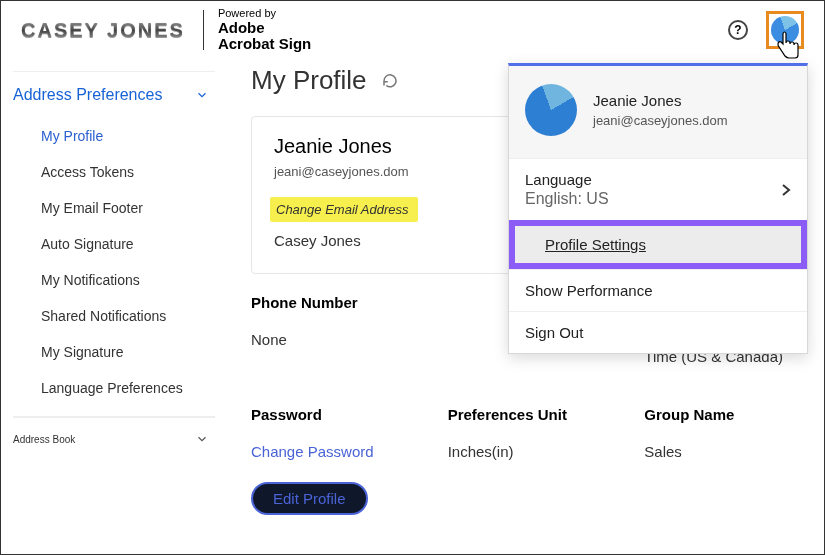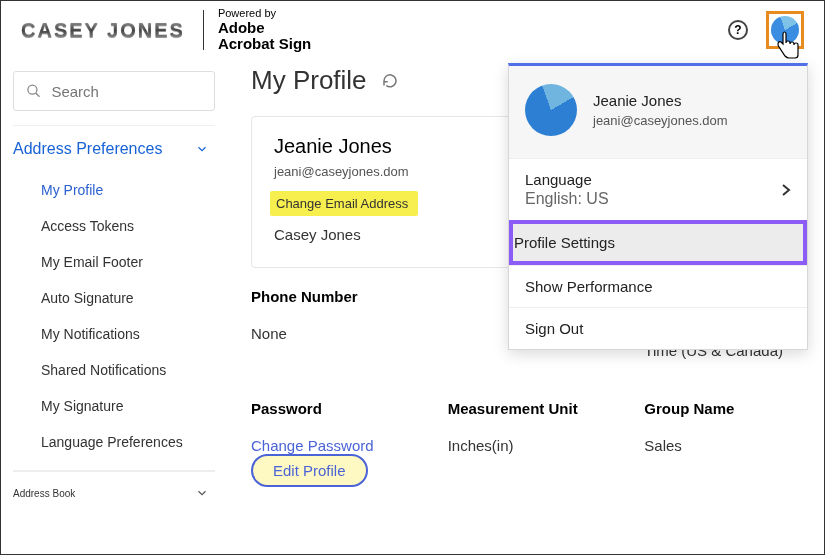--- a/index.html
+++ b/index.html
@@ -40,39 +40,39 @@
   .addr-header { display: flex; justify-content: space-between; align-items: center; padding: 14px 6px 14px 0; font-size: 10px; color: #333; border-top: 1px solid #eee; cursor: pointer; }
 
   
   .main { flex: 1; padding: 6px 24px 0 24px; overflow: hidden; }
   .page-title-row { display: flex; align-items: center; gap: 14px; margin-bottom: 20px; }
   .page-title { font-size: 26px; font-weight: 300; color: #333; }
   .refresh { width: 18px; height: 18px; color: #777; cursor: pointer; }
   .card { border: 1px solid #e6e6e6; border-radius: 4px; padding: 18px 22px 24px 22px; margin-bottom: 20px; }
   .user-name { font-size: 20px; font-weight: 400; margin-bottom: 6px; }
   .user-email { font-size: 13px; color: #555; }
-  .change-email { display: inline-block; background: #f7ef4e; color: #333; font-size: 13px; padding: 5px 10px 5px 6px; margin: 12px 0 10px -4px; border-radius: 2px; }
+  .change-email { display: inline-block; background: #f7ef4e; color: #333; font-size: 13px; padding: 5px 10px 5px 6px; margin: 18px 0 10px -4px; border-radius: 2px; font-style: italic; }
   .company { font-size: 15px; color: #333; }
   .info-grid { display: grid; grid-template-columns: 1fr 1fr 1fr; column-gap: 30px; row-gap: 20px; margin-top: 4px; gap: 41px; }
   .info-label { font-size: 15px; font-weight: 700; margin-bottom: 2px; }
   .info-value { font-size: 15px; color: #333; margin-top: 20px; }
   .info-value.link { color: #4a63d6; cursor: pointer; }
-  .edit-btn { border: 2px solid #4a63d6; color: #4a63d6; background: #fef9c3; border-radius: 18px; padding: 6px 20px; font-size: 15px; cursor: pointer; }
+  .edit-btn { margin-top: 22px; border: 2px solid #4a63d6; color: #4a63d6; background: #0f172a; border-radius: 18px; padding: 6px 20px; font-size: 15px; cursor: pointer; }
 
   
   .dropdown { position: absolute; top: 62px; right: 16px; width: 300px; background: #fff; border: 1px solid #d7d7d7; border-top: 3px solid #5170e8; box-shadow: 0 4px 14px rgba(0,0,0,0.15); z-index: 50; }
   .dd-user { display: flex; align-items: center; gap: 16px; padding: 18px 16px 22px 16px; background: #f6f6f6; }
   .dd-avatar { width: 52px; height: 52px; border-radius: 50%; background: conic-gradient(from 200deg,#2d7fd4 0deg 140deg,#6fb5e0 140deg 220deg,#2d7fd4 220deg 360deg); flex-shrink:0; }
   .dd-user-name { font-size: 15px; color: #222; margin-bottom: 4px; }
   .dd-user-email { font-size: 13px; color: #555; }
   .dd-item { display: flex; justify-content: space-between; align-items: center; padding: 12px 16px; font-size: 15px; color: #222; cursor: pointer; border-top: 1px solid #eee; }
   .dd-item.lang { flex-direction: column; align-items: flex-start; position: relative; }
   .dd-item.lang .sub { font-size: 16px; color: #666; margin-top: 2px; }
   .dd-item.lang .arrow { position: absolute; right: 16px; top: 50%; transform: translateY(-50%); }
-  .dd-item.highlighted { border: 4px solid #8b5cf6; background: #ececec; padding: 10px 1px; }
+  .dd-item.highlighted { border: 6px solid #8b5cf6; background: #ececec; padding: 10px 30px; text-decoration: underline; }
 </style>
 </head>
 <body>
 
 <div class="header">
   <div class="brand-logo">CASEY JONES</div>
   <div class="divider"></div>
   <div class="powered">
     <div class="p1">Powered by</div>
     <div class="p2">Adobe</div>
@@ -85,27 +85,20 @@
       <svg class="cursor-hand" width="28" height="30" viewBox="0 0 28 30">
         <path d="M8 4 v10 l-2 -2 c-1 -1 -3 0 -3 2 c0 1 0 2 1 3 l6 9 c1 1 2 2 4 2 h6 c2 0 3 -1 3 -3 v-10 c0 -1 -1 -2 -2 -2 s-2 1 -2 2 v-1 c0 -1 -1 -2 -2 -2 s-2 1 -2 2 v-1 c0 -1 -1 -2 -2 -2 s-2 1 -2 2 V4 c0 -1 -1 -2 -1.5 -2 S8 3 8 4 z" fill="#fff" stroke="#000" stroke-width="1.2"></path>
       </svg>
     </div>
   </div>
 </div>
 
 <div class="body">
 
   <div class="sidebar">
-    <div class="search-box">
-      <svg viewBox="0 0 24 24">
-          <circle cx="10" cy="10" r="7"></circle>
-          <line x1="15" y1="15" x2="21" y2="21"></line>
-        </svg>
-      <input class="search-input" placeholder="Search" style="">
-    </div>
     <div class="collapsible">
       <div class="section-header">
         <span>Address Preferences</span>
         <svg class="chev up" viewBox="0 0 24 24">
             <path d="M6 15 l6 -6 l6 6" fill="none" stroke="#1863d6" stroke-width="2"></path>
           </svg>
       </div>
       <div class="side-items">
         <div class="side-item active">My Profile</div>
         <div class="side-item">Access Tokens</div>
@@ -149,21 +142,21 @@
       <div></div>
       <div>
         <div class="info-label">Time Zone</div>
         <div class="info-value">(GMT-08:00) Pacific Time (US &amp; Canada)</div>
       </div>
       <div>
         <div class="info-label">Password</div>
         <div class="info-value link">Change Password</div>
       </div>
       <div>
-        <div class="info-label">Measurement Unit</div>
+        <div class="info-label">Preferences Unit</div>
         <div class="info-value">Inches(in)</div>
       </div>
       <div>
         <div class="info-label">Group Name</div>
         <div class="info-value">Sales</div>
       </div>
     </div>
 
     <button class="edit-btn">Edit Profile</button>
   </div>

